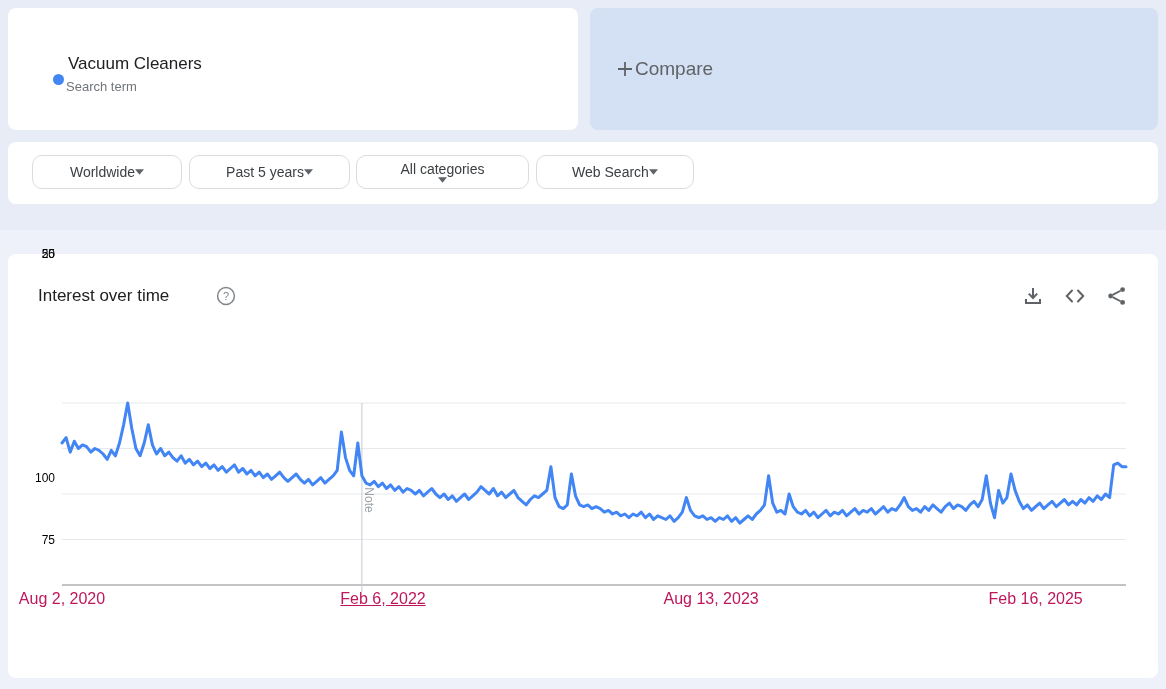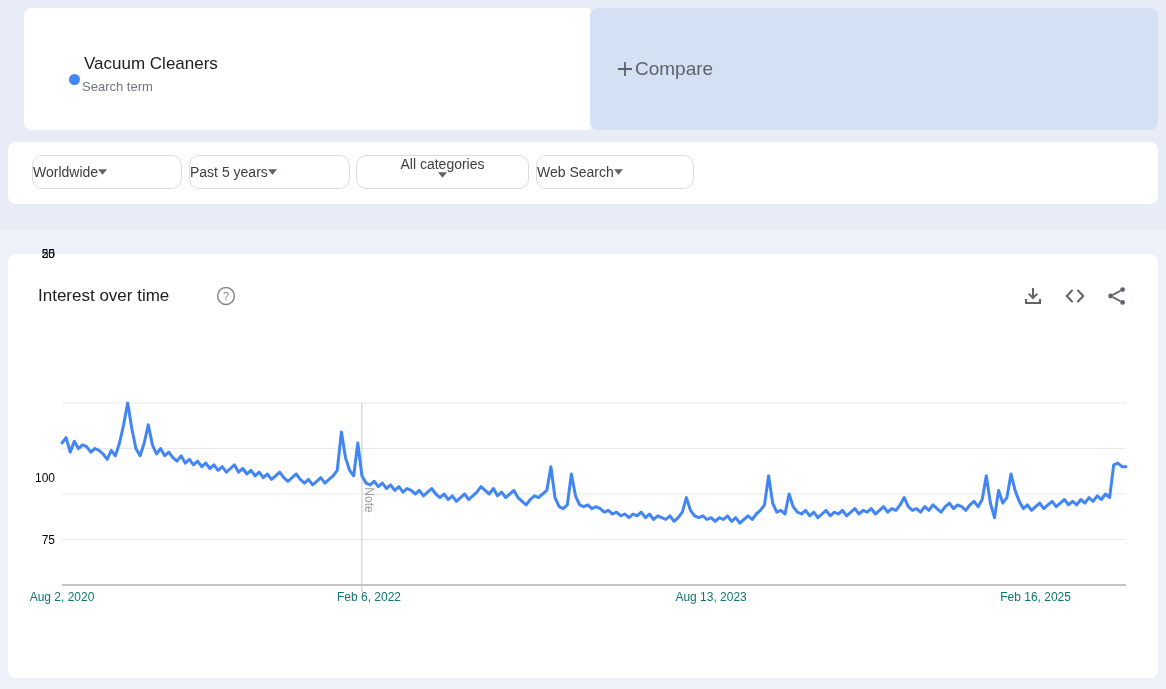--- a/index.html
+++ b/index.html
@@ -7,56 +7,56 @@
   html,body { width:1166px; height:689px; }
   body {
     font-family:"Liberation Sans","DejaVu Sans",sans-serif;
     background:linear-gradient(to bottom,#e8ecf6 0,#e8ecf6 230px,#eef1f9 230px,#eef1f9 100%);
     position:relative; overflow:hidden;
     color:#202124;
   }
   .card { position:absolute; background:#fff; border-radius:8px; }
 
   
-  .term-card { left:24px; top:8px; width:570px; height:122px; }
+  .term-card { left:8px; top:8px; width:570px; height:122px; }
   .term-dot { position:absolute; left:45px; top:66px; width:11px; height:11px; border-radius:50%; }
   .term-title { position:absolute; left:60px; top:46px; font-size:17px; color:#202124; }
   .term-subtitle { position:absolute; left:58px; top:71px; font-size:13px; color:#70757a; }
 
   
   .compare-card { position:absolute; left:590px; top:8px; width:568px; height:122px;
     background:#d4e0f3; border-radius:8px; display:flex; align-items:center; cursor:pointer; }
   .compare-inner { display:flex; align-items:center; gap:0; margin-left:25px; }
   .compare-label { font-size:19px; color:#5f6368; }
 
   
   .filter-bar { position:absolute; left:8px; top:142px; width:1150px; height:62px;
     background:#fff; border-radius:8px; }
   .pill { position:absolute; top:13px; height:34px; border:1px solid #dadce0; border-radius:10px;
-    background:#fff; display:flex; align-items:center; 
+    background:#fff; display:flex; align-items:center; justify-content:center; 
     font-size:14px; color:#3c4043; cursor:pointer; }
   .pill:nth-of-type(1){ left:24px;  width:150px; }
   .pill:nth-of-type(2){ left:181px; width:161px; }
   .pill:nth-of-type(3){ left:348px; width:173px;flex-direction:column; }
   .pill:nth-of-type(4){ left:528px; width:158px; }
 
   
   .chart-card { left:8px; top:254px; width:1150px; height:424px; }
   .chart-title { position:absolute; left:30px; top:32px; font-size:17px; color:#202124; }
   .help-icon { position:absolute; left:208px; top:32px; width:20px; height:20px; cursor:pointer; }
   .action-icons { position:absolute; right:30px; top:31px; display:flex; gap:20px; }
   .action-icons svg { width:22px; height:22px; cursor:pointer; }
 
   .y-tick { position:absolute; left:0; width:47px; text-align:right; font-size:12px;
     color:#000000; transform:translateY(-50%); }
   .y-tick:nth-of-type(1){ top:149px; }
   .y-tick:nth-of-type(2){ top:194px; }
   .y-tick:nth-of-type(3){ top:224px; }
   .y-tick:nth-of-type(4){ top:286px; }
-  .x-tick { position:absolute; top:336px; font-size:12px; color:#0f766e; transform:translateX(-50%); white-space:nowrap; }
+  .x-tick { position:absolute; top:336px; font-size:16px; color:#be185d; transform:translateX(-50%); white-space:nowrap; }
 
   .plot { position:absolute; left:0; top:116px; width:1150px; height:250px; }
 </style>
 </head>
 <body>
 
 <div class="card term-card">
   <span class="term-dot" style="background: rgb(66, 133, 244);"></span>
   <div class="term-title">Vacuum Cleaners</div>
   <div class="term-subtitle">Search term</div>
@@ -132,16 +132,16 @@
     <line x1="54" y1="78.5" x2="1118" y2="78.5" stroke="#e7e9ec" stroke-width="1"></line>
     <line x1="54" y1="124" x2="1118" y2="124" stroke="#e7e9ec" stroke-width="1"></line>
     <line x1="54" y1="169.5" x2="1118" y2="169.5" stroke="#e7e9ec" stroke-width="1"></line>
     <line x1="54" y1="215" x2="1118" y2="215" stroke="#84888d" stroke-width="1"></line>
     <line x1="353.8918918918919" y1="33" x2="353.8918918918919" y2="222" stroke="#c6cace" stroke-width="1"></line>
     <text x="356.8918918918919" y="130" text-anchor="middle" font-size="12" fill="#9aa0a6" font-family="Liberation Sans, DejaVu Sans, sans-serif" transform="rotate(90 356.8918918918919 130)">Note</text>
     <polyline fill="none" stroke="#4285f4" stroke-width="3" stroke-linejoin="round" stroke-linecap="round" points="54.0,73.0 58.1,67.6 62.2,82.1 66.3,71.2 70.4,78.5 74.5,74.9 78.6,76.7 82.8,82.1 86.9,78.5 91.0,80.3 95.1,84.0 99.2,89.4 103.3,80.3 107.4,85.8 111.5,73.0 115.6,54.8 119.7,33.0 123.8,58.5 127.9,78.5 132.1,85.8 136.2,73.0 140.3,54.8 144.4,74.9 148.5,84.0 152.6,78.5 156.7,85.8 160.8,82.1 164.9,87.6 169.0,91.2 173.1,85.8 177.2,93.1 181.4,89.4 185.5,94.9 189.6,91.2 193.7,96.7 197.8,93.1 201.9,98.5 206.0,94.9 210.1,100.3 214.2,96.7 218.3,102.2 222.4,98.5 226.5,94.9 230.6,102.2 234.8,98.5 238.9,104.0 243.0,100.3 247.1,105.8 251.2,102.2 255.3,107.6 259.4,104.0 263.5,109.4 267.6,105.8 271.7,102.2 275.8,107.6 279.9,111.3 284.1,107.6 288.2,104.0 292.3,109.4 296.4,113.1 300.5,109.4 304.6,114.9 308.7,111.3 312.8,107.6 316.9,113.1 321.0,109.4 325.1,105.8 329.2,100.3 333.4,62.1 337.5,87.6 341.6,100.3 345.7,105.8 349.8,73.0 353.9,105.8 358.0,113.1 362.1,114.9 366.2,111.3 370.3,116.7 374.4,113.1 378.5,118.5 382.6,114.9 386.8,120.4 390.9,116.7 395.0,122.2 399.1,118.5 403.2,120.4 407.3,124.0 411.4,120.4 415.5,125.8 419.6,122.2 423.7,118.5 427.8,124.0 431.9,127.6 436.1,124.0 440.2,129.5 444.3,125.8 448.4,131.3 452.5,127.6 456.6,124.0 460.7,129.5 464.8,125.8 468.9,122.2 473.0,116.7 477.1,120.4 481.2,124.0 485.4,118.5 489.5,125.8 493.6,122.2 497.7,127.6 501.8,124.0 505.9,120.4 510.0,127.6 514.1,131.3 518.2,134.9 522.3,129.5 526.4,125.8 530.5,127.6 534.6,124.0 538.8,120.4 542.9,96.7 547.0,127.6 551.1,136.7 555.2,138.6 559.3,134.9 563.4,104.0 567.5,125.8 571.6,134.9 575.7,136.7 579.8,134.9 583.9,138.6 588.1,136.7 592.2,138.6 596.3,142.2 600.4,140.4 604.5,144.0 608.6,142.2 612.7,145.8 616.8,144.0 620.9,147.7 625.0,144.0 629.1,145.8 633.2,142.2 637.4,147.7 641.5,144.0 645.6,149.5 649.7,145.8 653.8,147.7 657.9,149.5 662.0,145.8 666.1,151.3 670.2,147.7 674.3,142.2 678.4,127.6 682.5,140.4 686.6,145.8 690.8,147.7 694.9,145.8 699.0,149.5 703.1,147.7 707.2,151.3 711.3,147.7 715.4,149.5 719.5,145.8 723.6,151.3 727.7,147.7 731.8,153.1 735.9,149.5 740.1,145.8 744.2,149.5 748.3,144.0 752.4,140.4 756.5,134.9 760.6,105.8 764.7,133.1 768.8,142.2 772.9,140.4 777.0,144.0 781.1,124.0 785.2,136.7 789.4,142.2 793.5,144.0 797.6,140.4 801.7,145.8 805.8,142.2 809.9,147.7 814.0,144.0 818.1,140.4 822.2,145.8 826.3,142.2 830.4,144.0 834.5,140.4 838.6,145.8 842.8,142.2 846.9,138.6 851.0,144.0 855.1,140.4 859.2,142.2 863.3,138.6 867.4,144.0 871.5,140.4 875.6,136.7 879.7,142.2 883.8,138.6 887.9,140.4 892.1,134.9 896.2,127.6 900.3,136.7 904.4,140.4 908.5,138.6 912.6,142.2 916.7,136.7 920.8,140.4 924.9,134.9 929.0,138.6 933.1,142.2 937.2,136.7 941.4,133.1 945.5,138.6 949.6,134.9 953.7,136.7 957.8,140.4 961.9,134.9 966.0,131.3 970.1,136.7 974.2,129.5 978.3,105.8 982.4,133.1 986.5,147.7 990.6,120.4 994.8,133.1 998.9,127.6 1003.0,104.0 1007.1,120.4 1011.2,131.3 1015.3,138.6 1019.4,134.9 1023.5,140.4 1027.6,136.7 1031.7,133.1 1035.8,138.6 1039.9,134.9 1044.1,131.3 1048.2,136.7 1052.3,133.1 1056.4,129.5 1060.5,134.9 1064.6,131.3 1068.7,134.9 1072.8,129.5 1076.9,133.1 1081.0,127.6 1085.1,131.3 1089.2,125.8 1093.4,129.5 1097.5,124.0 1101.6,127.6 1105.7,94.9 1109.8,93.1 1113.9,96.7 1118.0,96.7"></polyline>
   </svg>
 
   <div class="x-tick" style="left: 54px;">Aug 2, 2020</div>
-  <div class="x-tick" style="left: 361px;">Feb 6, 2022</div>
+  <div class="x-tick" style="left: 375px; text-decoration: underline;">Feb 6, 2022</div>
   <div class="x-tick" style="left: 703.081px;">Aug 13, 2023</div>
   <div class="x-tick" style="left: 1027.62px;">Feb 16, 2025</div>
 </div>
 
 </body></html>

